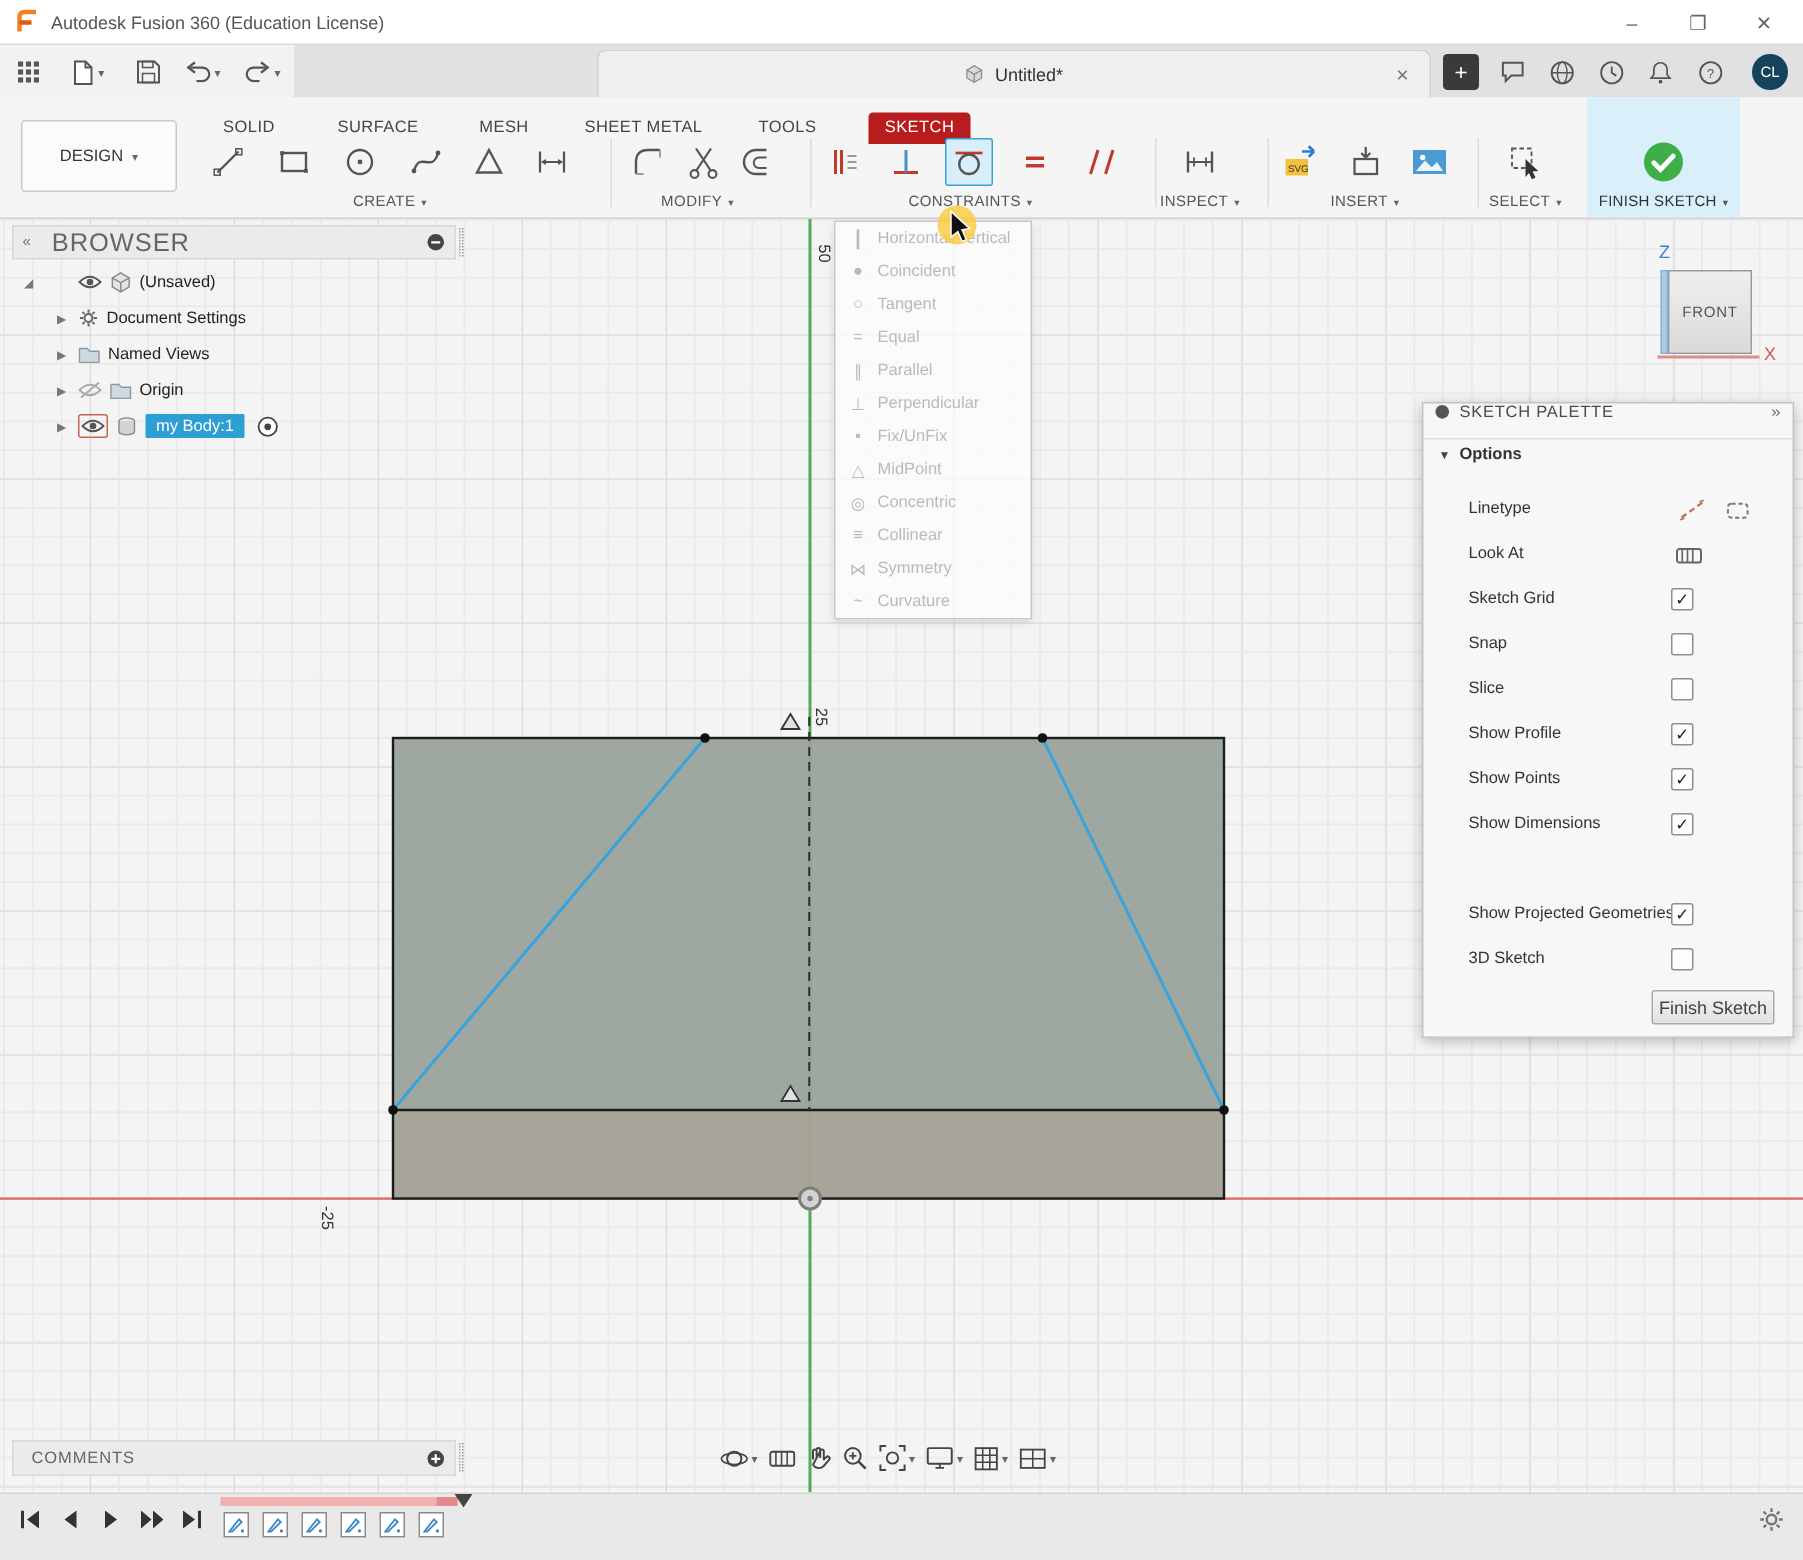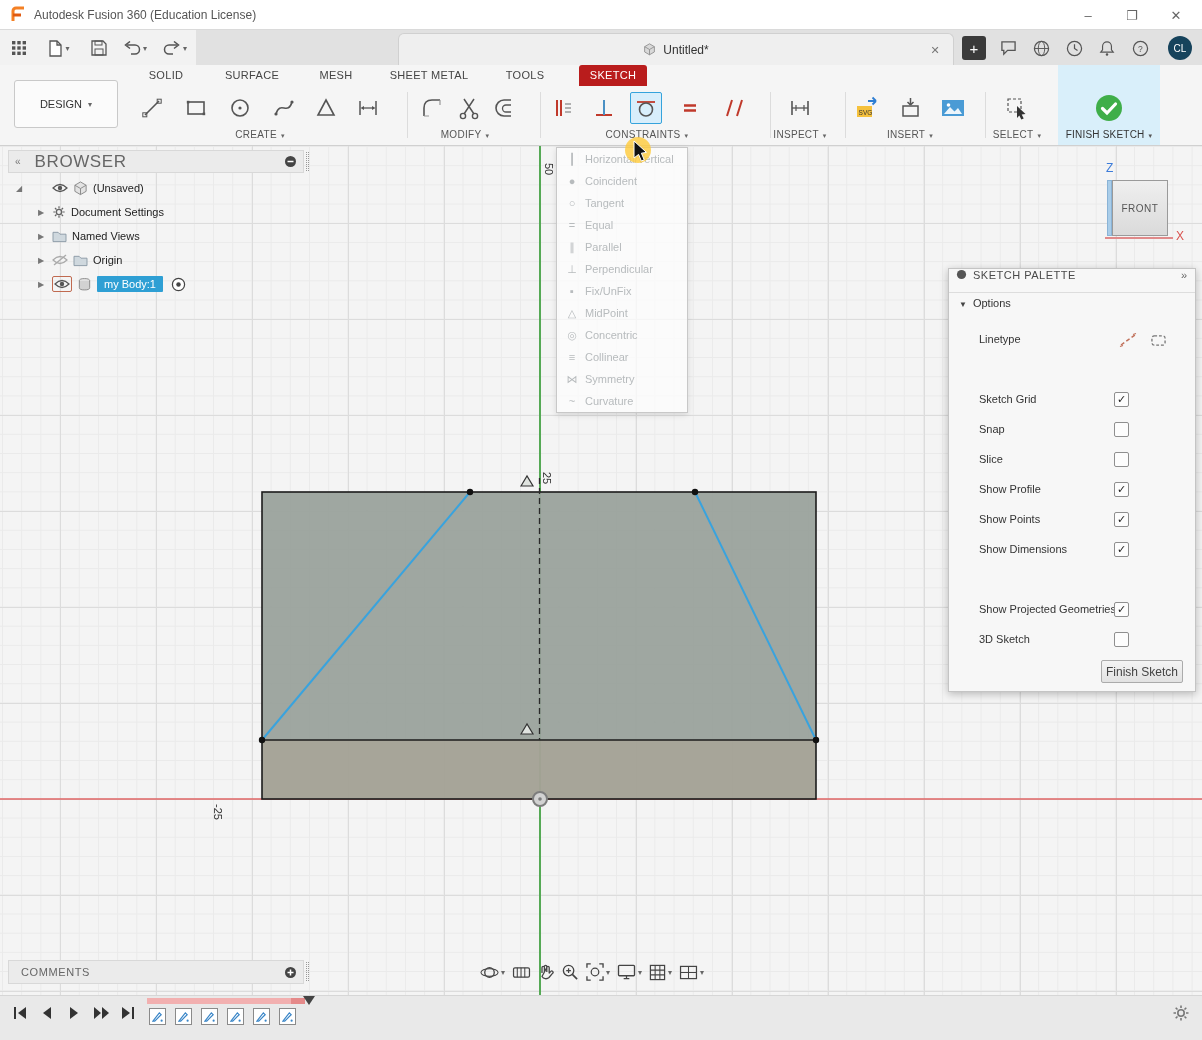--- a/index.html
+++ b/index.html
@@ -19,21 +19,21 @@
 .qat-icon{position:absolute;top:7px;width:26px;height:22px;display:flex;align-items:center;justify-content:center;color:#555}
 .qat-caret{font-size:8px;color:#666;margin-left:2px}
 #doc-tab{position:absolute;left:398px;top:3px;width:556px;height:32px;background:#efefef;border:1px solid #d0d0d0;border-bottom:none;border-radius:6px 6px 0 0;display:flex;align-items:center;justify-content:center;gap:7px;font-size:12px;color:#333}
 #doc-tab-close{position:absolute;right:10px;top:8px;width:16px;height:16px;display:flex;align-items:center;justify-content:center;font-size:11px;color:#777}
 #new-tab-btn{position:absolute;left:962px;top:6px;width:24px;height:24px;background:#3a3a3a;color:#fff;border-radius:3px;display:flex;align-items:center;justify-content:center;font-size:15px}
 .r2-icon{position:absolute;top:8px;width:20px;height:20px;display:flex;align-items:center;justify-content:center}
 #avatar{position:absolute;left:1168px;top:6px;width:24px;height:24px;border-radius:50%;background:#16435c;color:#fff;font-size:10px;display:flex;align-items:center;justify-content:center}
 
 
 #ribbon{position:absolute;left:0;top:65px;width:1202px;height:81px;background:#f5f5f5;border-bottom:1px solid #d0d0d0;z-index:30}
-#ribbon-tabs{position:absolute;left:0;top:0;width:1029px;height:21px}
+#ribbon-tabs{position:absolute;left:0;top:10px;width:1029px;height:21px}
 .rtab{position:absolute;top:0;height:21px;line-height:21px;text-align:center;font-size:11px;color:#444;letter-spacing:.3px}
 .rtab:nth-child(1){left:136px;width:60px}
 .rtab:nth-child(2){left:214px;width:76px}
 .rtab:nth-child(3){left:310px;width:52px}
 .rtab:nth-child(4){left:384px;width:90px}
 .rtab:nth-child(5){left:497px;width:56px}
 .rtab:nth-child(6){left:579px;width:68px}
 .rtab.active{background:#b91c1c;color:#fff;border-radius:3px 3px 0 0}
 #design-btn{position:absolute;left:14px;top:15px;width:104px;height:48px;background:#fbfbfb;border:1px solid #c9c9c9;border-radius:3px;display:flex;align-items:center;justify-content:center;gap:6px;font-size:11px;color:#333}
 .caret{font-size:8px;color:#666}
@@ -71,21 +71,21 @@
 .tree-arrow{width:10px;font-size:8px;color:#777;margin-right:4px}
 .tree-icon{margin-right:5px;display:flex}
 .sel-label{background:#2e9fd4;color:#fff;padding:2px 7px;border-radius:1px}
 .vis-box{border:1px solid #c06a50;border-radius:2px;padding:1px;display:flex;margin-right:5px}
 
 
 #palette{position:absolute;left:948px;top:268px;width:248px;height:424px;background:#f7f7f7;border:1px solid #c4c4c4;box-shadow:0 2px 8px rgba(0,0,0,.25);z-index:20}
 #palette-header{position:absolute;left:0;top:0;width:100%;height:24px;border-bottom:1px solid #ddd;display:flex;align-items:flex-start}
 #palette-title{font-size:11px;color:#4a4a4a;letter-spacing:.5px;margin-left:6px;flex:1}
 #palette-expand{font-size:11px;color:#666;margin-right:8px}
-#palette-section{position:absolute;left:10px;top:28px;font-size:11px;font-weight:normal;color:#333}
+#palette-section{position:absolute;left:10px;top:28px;font-size:11px;font-weight:bold;color:#333}
 #palette-section::before{content:"▼";font-size:8px;color:#444;margin-right:6px}
 .sp-row{position:absolute;left:0;width:100%;height:30px}
 .sp-label{position:absolute;left:30px;top:8px;font-size:11px;color:#333;white-space:nowrap}
 .sp-check{position:absolute;right:66px;top:7px;width:15px;height:15px;background:#fdfdfd;border:1px solid #8f8f8f;border-radius:2px;display:flex;align-items:center;justify-content:center;font-size:11px;color:#222}
 .sp-check.on::after{content:"✓"}
 .sp-iconbtn{position:absolute;top:6px;width:18px;height:18px;display:flex;align-items:center;justify-content:center}
 #finish-sketch-btn{position:absolute;right:12px;bottom:8px;width:82px;height:23px;background:linear-gradient(#f4f4f4,#e2e2e2);border:1px solid #ababab;border-radius:2px;font-size:12px;color:#444;display:flex;align-items:center;justify-content:center}
 
 
 #viewcube{position:absolute;left:1100px;top:155px;width:100px;height:95px;z-index:10}
@@ -551,20 +551,29 @@
           <path d="M1 14.5 l3 -1 M14 2.5 l3 -1" stroke="#c0705a" stroke-width="1.2"></path>
         </svg>
     </span>
     <span class="sp-iconbtn" style="right:28px">
       <svg width="17" height="15" viewBox="0 0 18 16">
           <rect x="2" y="3" width="14" height="10" rx="2.5" fill="none" stroke="#777" stroke-width="1.4" stroke-dasharray="3 2"></rect>
         </svg>
     </span>
   </div>
 
+  <div class="sp-row" style="top:86px">
+    <span class="sp-label">Look At</span>
+    <span class="sp-iconbtn" style="right:60px">
+      <svg width="18" height="14" viewBox="0 0 18 14">
+          <rect x="1" y="3" width="16" height="9" rx="1.5" fill="none" stroke="#666" stroke-width="1.3"></rect>
+          <path d="M4.5 3 V12 M8 3 V12 M11.5 3 V12" stroke="#666" stroke-width="1.1"></path>
+        </svg>
+    </span>
+  </div>
 
   <div class="sp-row" style="top:116px">
     <span class="sp-label">Sketch Grid</span>
     <span class="sp-check on"></span>
   </div>
   <div class="sp-row" style="top:146px">
     <span class="sp-label">Snap</span>
     <span class="sp-check"></span>
   </div>
   <div class="sp-row" style="top:176px">

